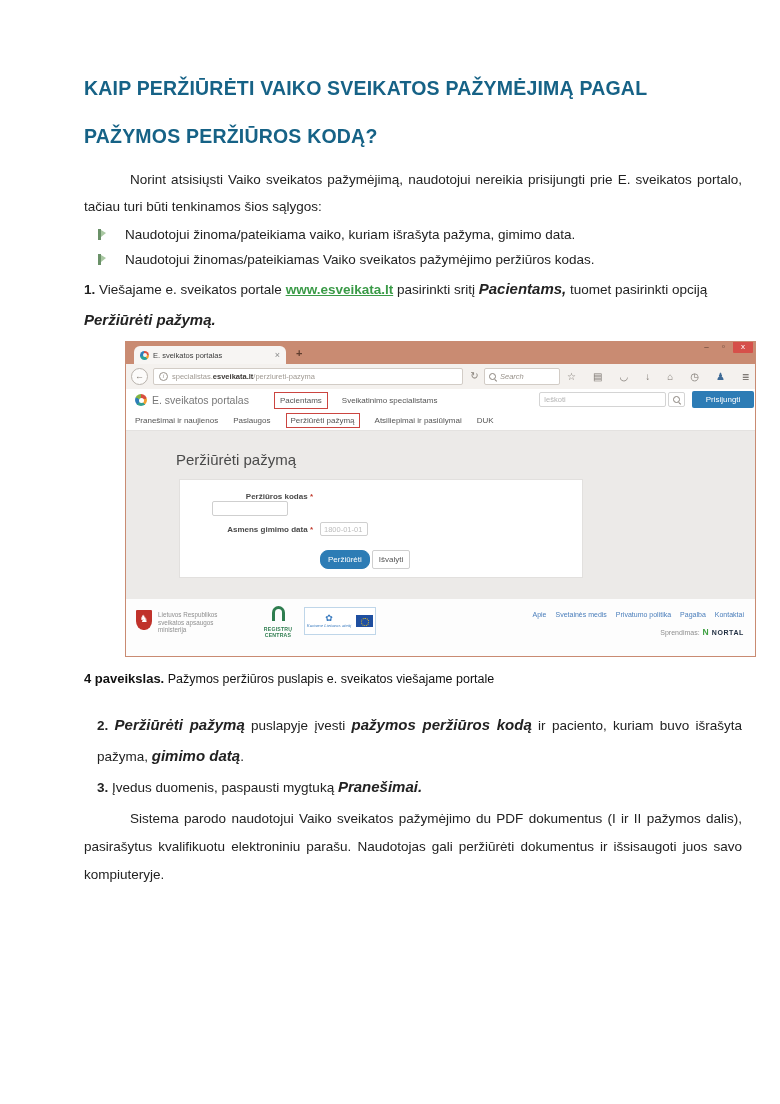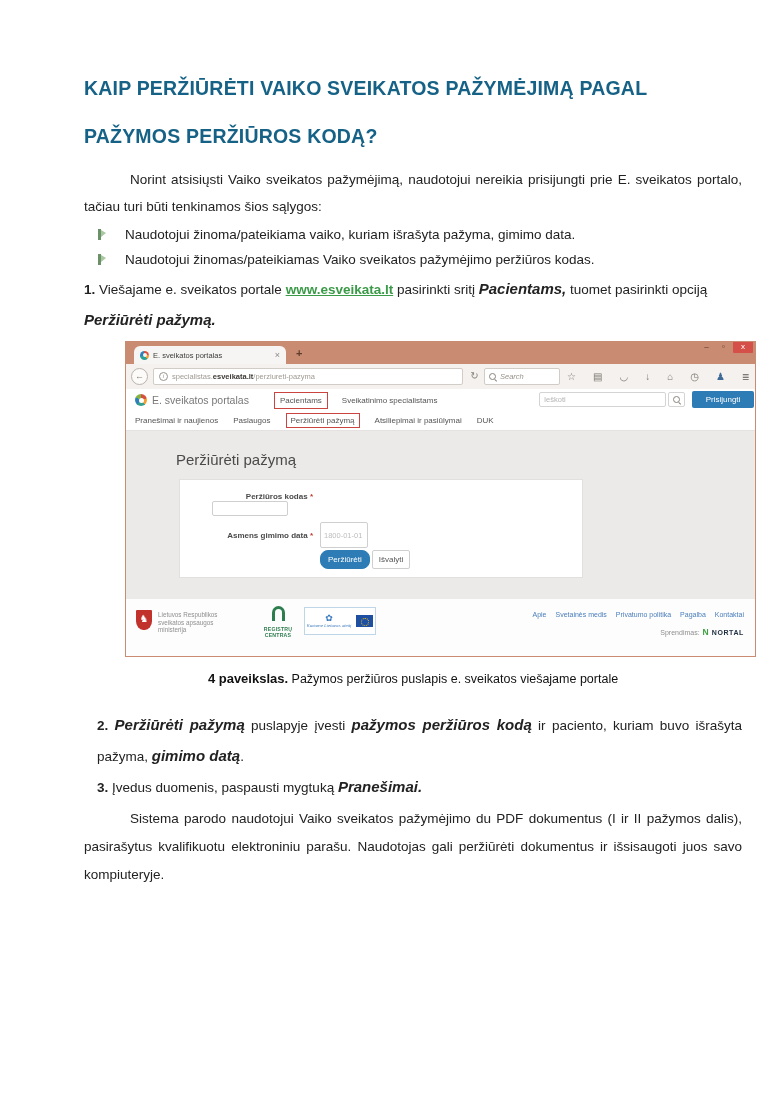--- a/index.html
+++ b/index.html
@@ -31,21 +31,21 @@
   .bullet-text { font-size:13.5px; }
   .prestep { line-height:25px; }
 
   .step { font-size:13.5px; line-height:30px; text-align:justify; }
   .step1 { margin-top:2px; }
   .stepnum { font-weight:bold; }
   .bi { font-weight:bold; font-style:italic; font-size:15px; }
   .doclink { color:#3a9a47; font-weight:bold; text-decoration:underline; cursor:pointer; }
   .step23 { padding-left:13px; }
 
-  .caption { margin-top:14px; text-align:center; font-size:12.5px; color:#111; }
+  .caption { margin-top:14px; font-size:12.5px; color:#111; }
   .caption b { font-size:13px; }
   .closing { margin-top:2px; line-height:28px; }
 
   
   .shot {
     position:relative; width:631px; height:316px; margin:5px 0 0 41px;
     border:1px solid #c98b72; background:#fff; font-family:"Liberation Sans", sans-serif;
   }
   .titlebar { position:absolute; left:0; top:0; right:0; height:22px; background:#c98b72; }
   .tab {
@@ -224,21 +224,21 @@
 
       <div class="pcontent">
         <div class="pheading">Peržiūrėti pažymą</div>
         <div class="pcard">
           <div class="frow" style="top:12px;flex-direction:column;">
             <span class="flabel"><span>Peržiūros kodas</span> <span class="req">*</span></span>
             <input class="finput" style="width: 76px;">
           </div>
           <div class="frow" style="top:42px;">
             <span class="flabel"><span>Asmens gimimo data</span> <span class="req">*</span></span>
-            <input class="finput" style="width: 48px; height: 26px;" placeholder="1800-01-01">
+            <input class="finput" style="width: 48px; height: 14px;" placeholder="1800-01-01">
           </div>
           <div class="fbtns">
             <button class="btn-submit">Peržiūrėti</button>
             <button class="btn-clear">Išvalyti</button>
           </div>
         </div>
       </div>
 
       <div class="pfoot">
         <span class="coat">♞</span>

